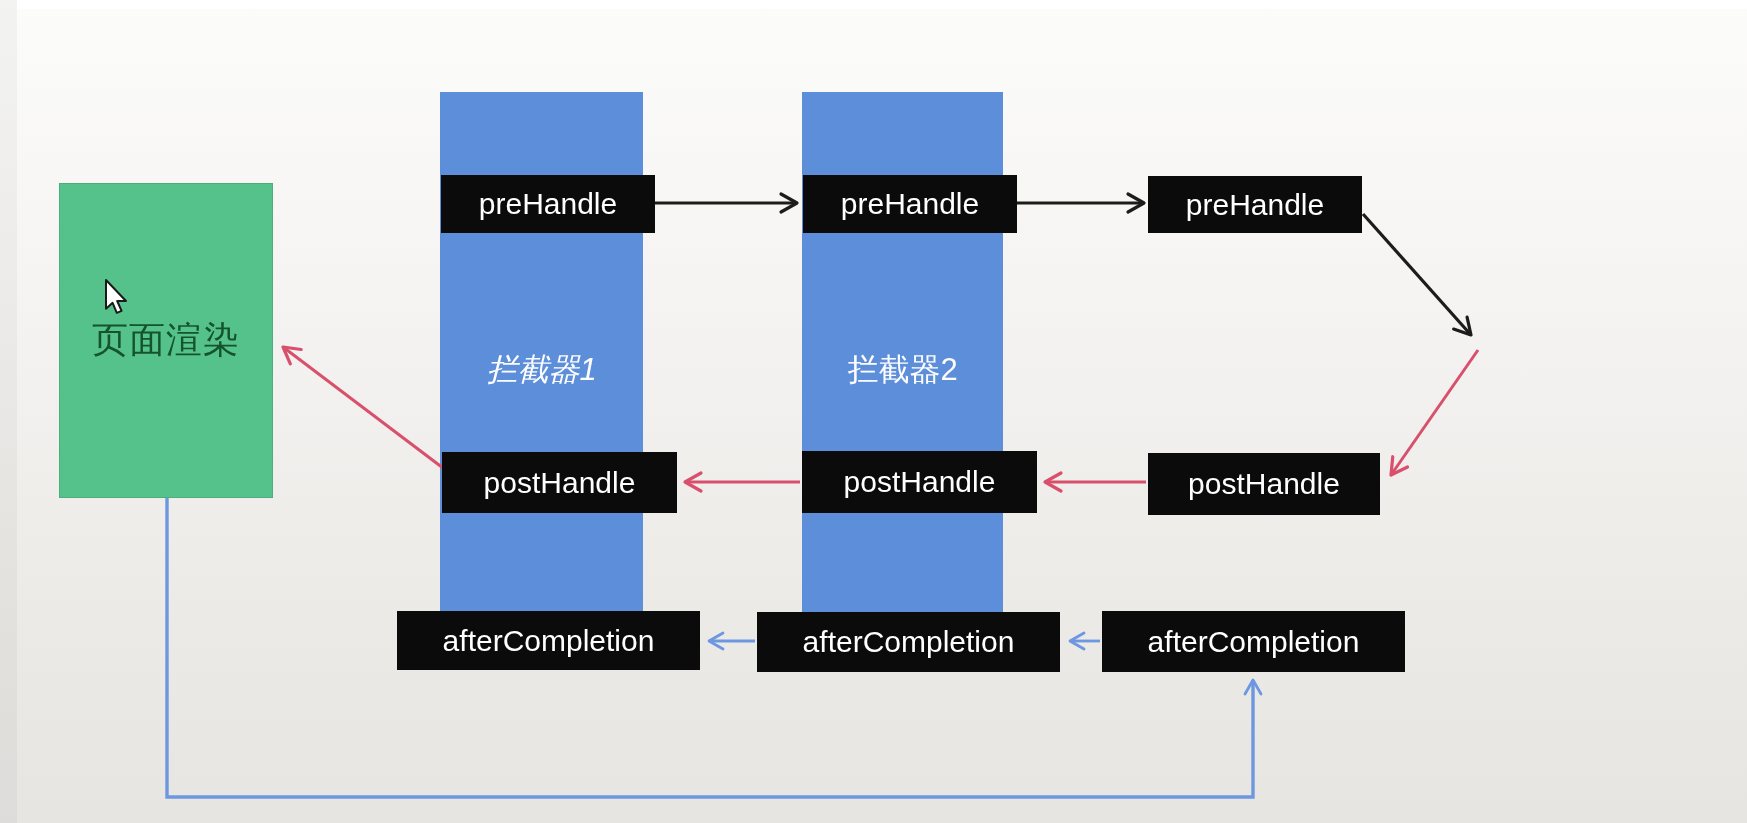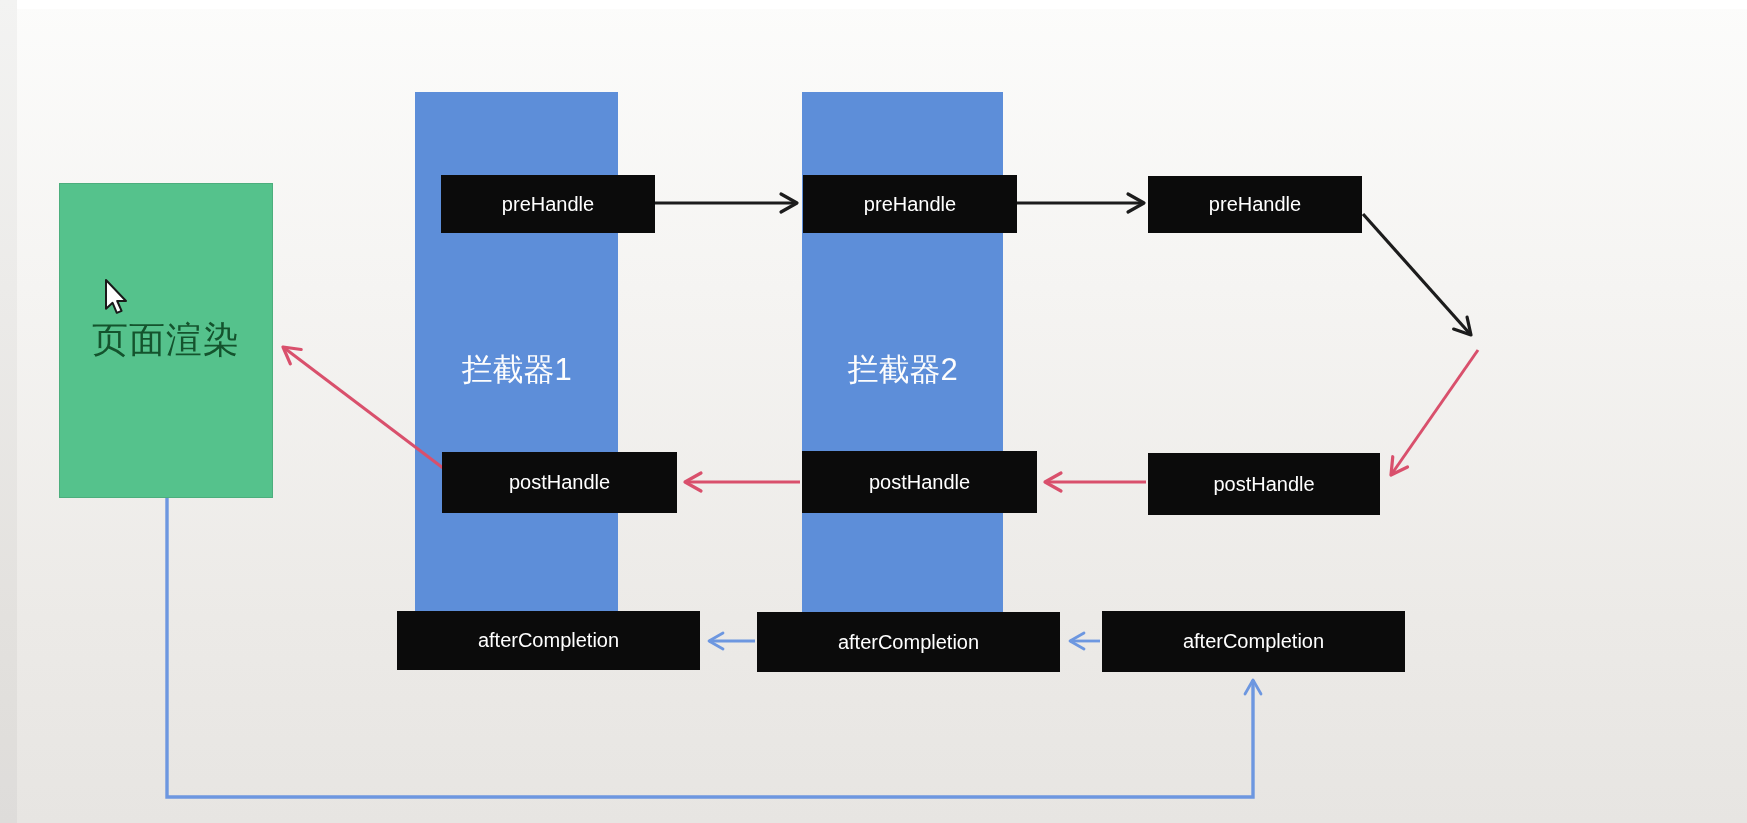--- a/index.html
+++ b/index.html
@@ -57,21 +57,21 @@
     color: #fdfdfd;
     font-size: 31px;
   }
   .mlabel {
     position: absolute;
     background: var(--method-label-bg, #0b0b0b);
     color: var(--method-label-text, #ffffff);
     display: flex;
     align-items: center;
     justify-content: center;
-    font-size: 20px;
+    font-size: 30px;
     z-index: 4;
   }
   svg.overlay {
     position: absolute;
     left: 0; top: 0;
     z-index: 3;
   }
   .cursor {
     position: absolute;
     left: 104px;
@@ -114,21 +114,21 @@
 
     <line class="arrow-after" x1="1100" y1="641" x2="1070" y2="641" stroke-width="2.8" marker-end="url(#ah-blue)"></line>
     <line class="arrow-after" x1="755" y1="641" x2="709" y2="641" stroke-width="2.8" marker-end="url(#ah-blue)"></line>
     <path class="arrow-after" d="M167 498 L167 797 L1253 797 L1253 680" fill="none" stroke-width="3.4" marker-end="url(#ah-blue)"></path>
   </svg>
 
   <div class="node" style="left:59px; top:183px; width:214px; height:315px;">
     <span>页面渲染</span>
   </div>
 
-  <div class="bar" style="left:415px; width:203px;">
+  <div class="bar" style="left:440px; width:203px;font-style:italic;">
     <div class="bar-label">拦截器1</div>
   </div>
   <div class="bar" style="left:802px; width:201px;">
     <div class="bar-label">拦截器2</div>
   </div>
 
   <div class="mlabel" style="left:441px; top:175px; width:214px; height:58px;">preHandle</div>
   <div class="mlabel" style="left:803px; top:175px; width:214px; height:58px;">preHandle</div>
   <div class="mlabel" style="left:1148px; top:176px; width:214px; height:57px;">preHandle</div>
 

